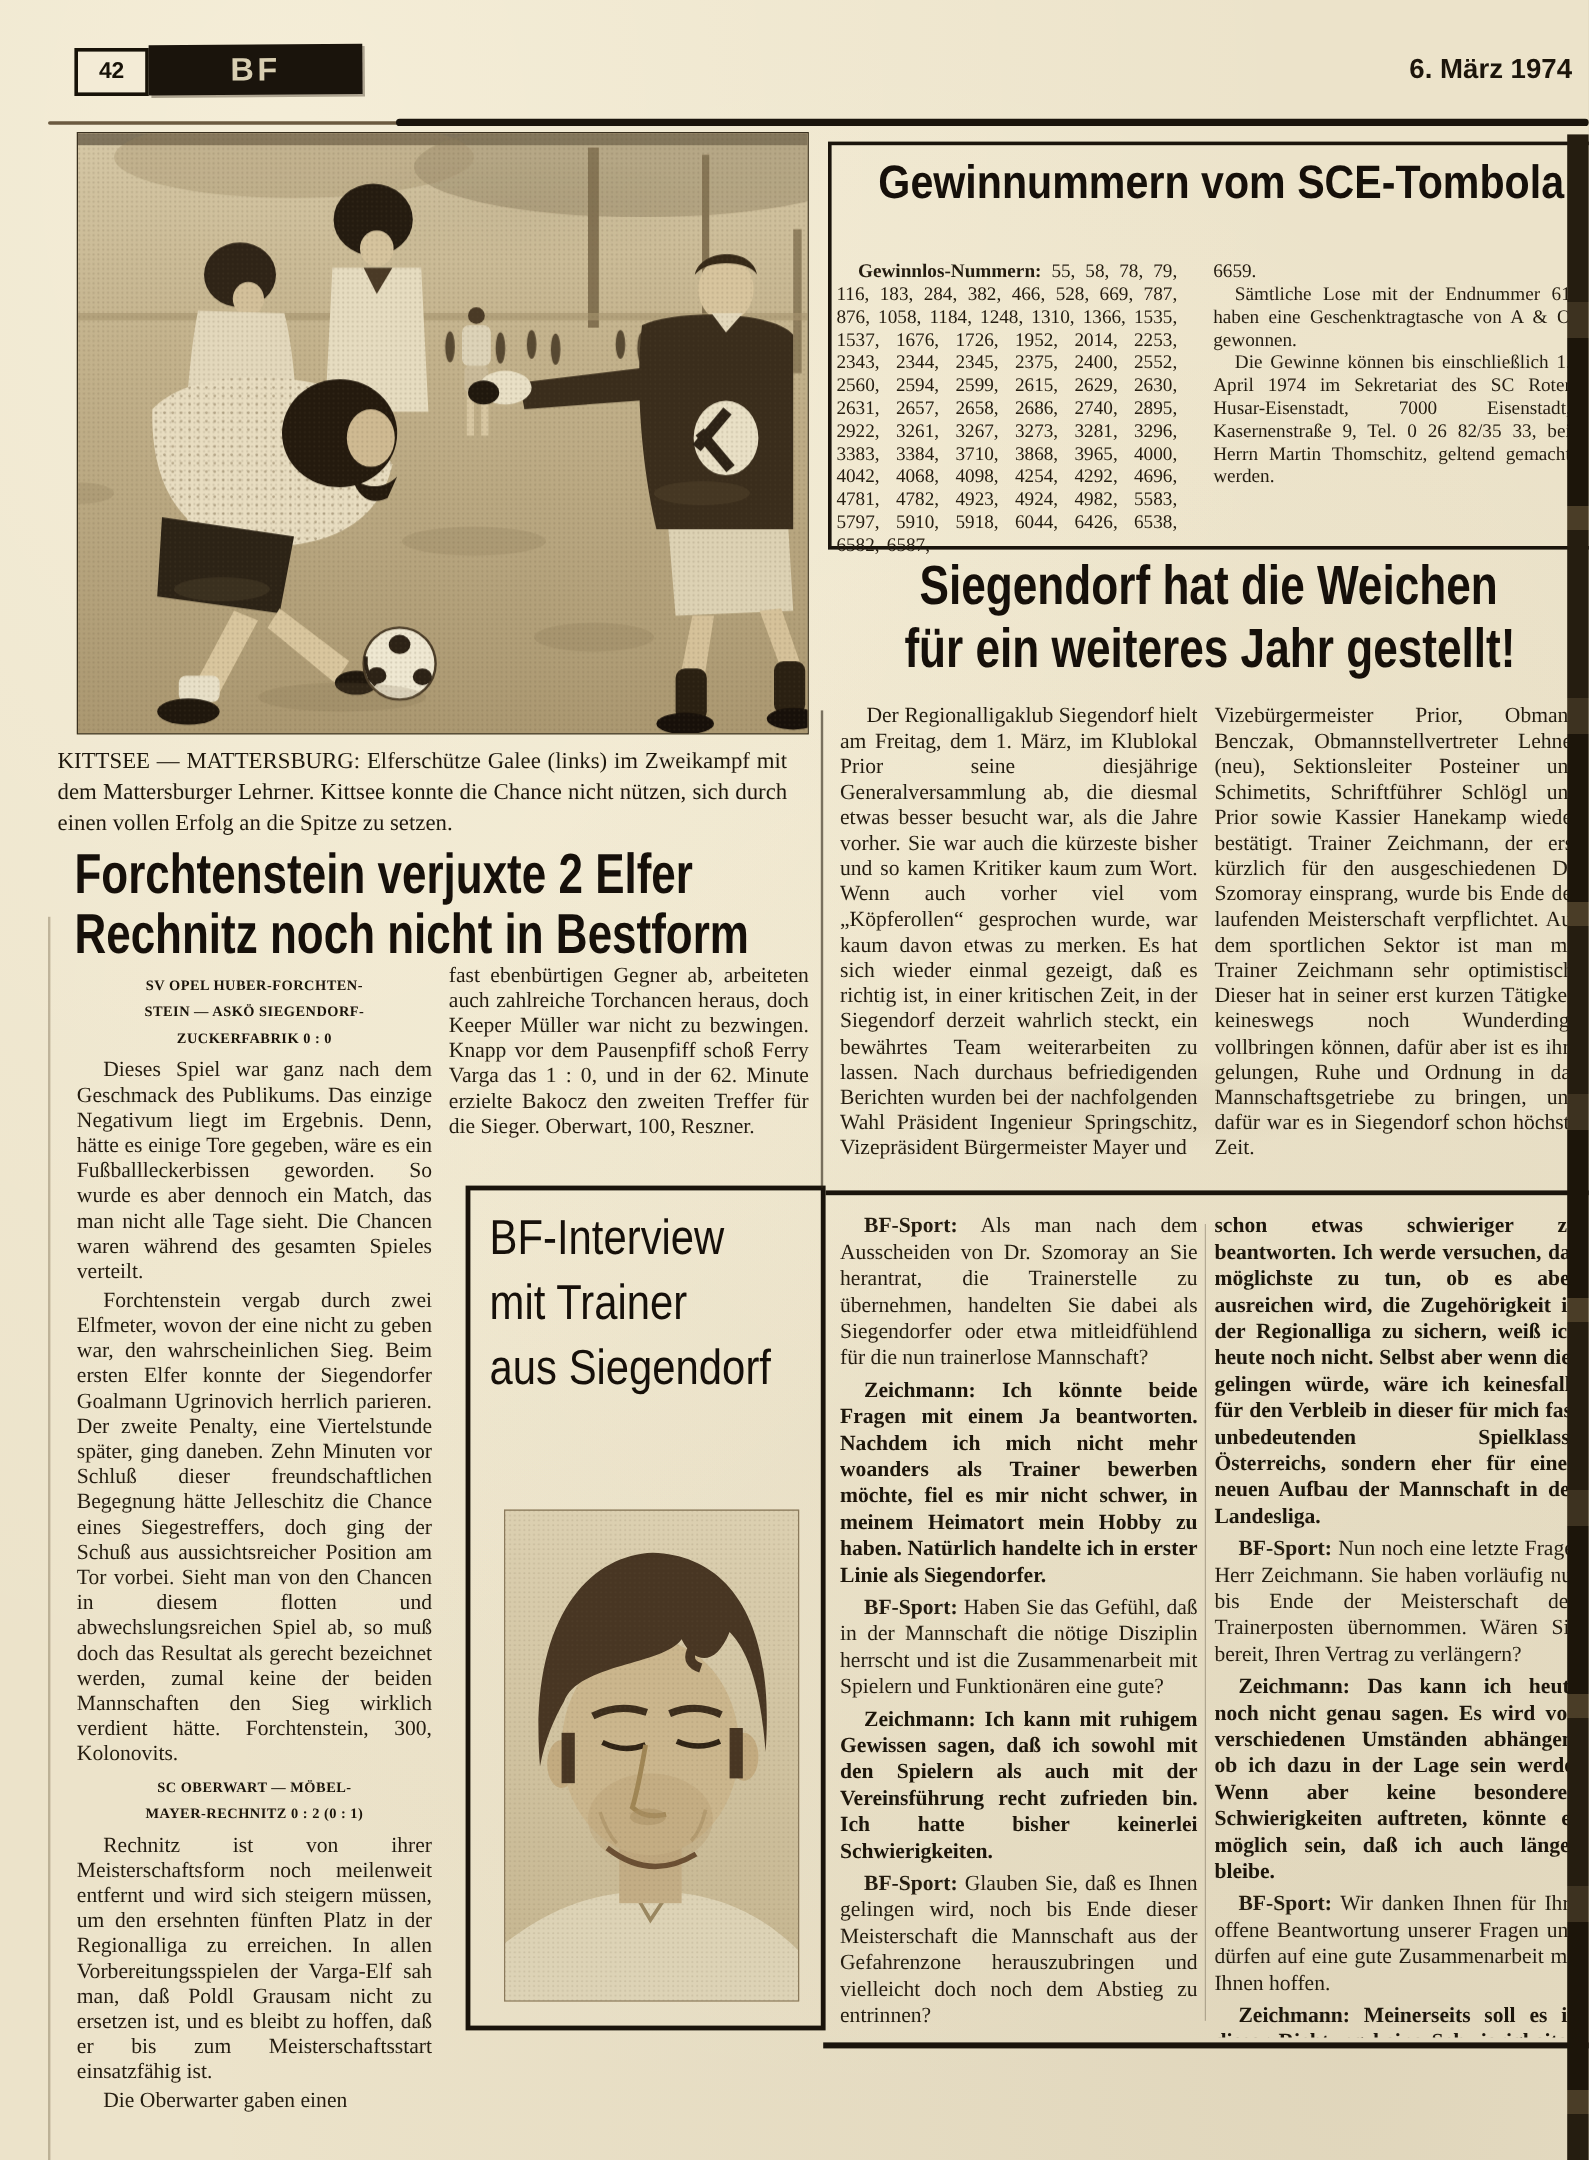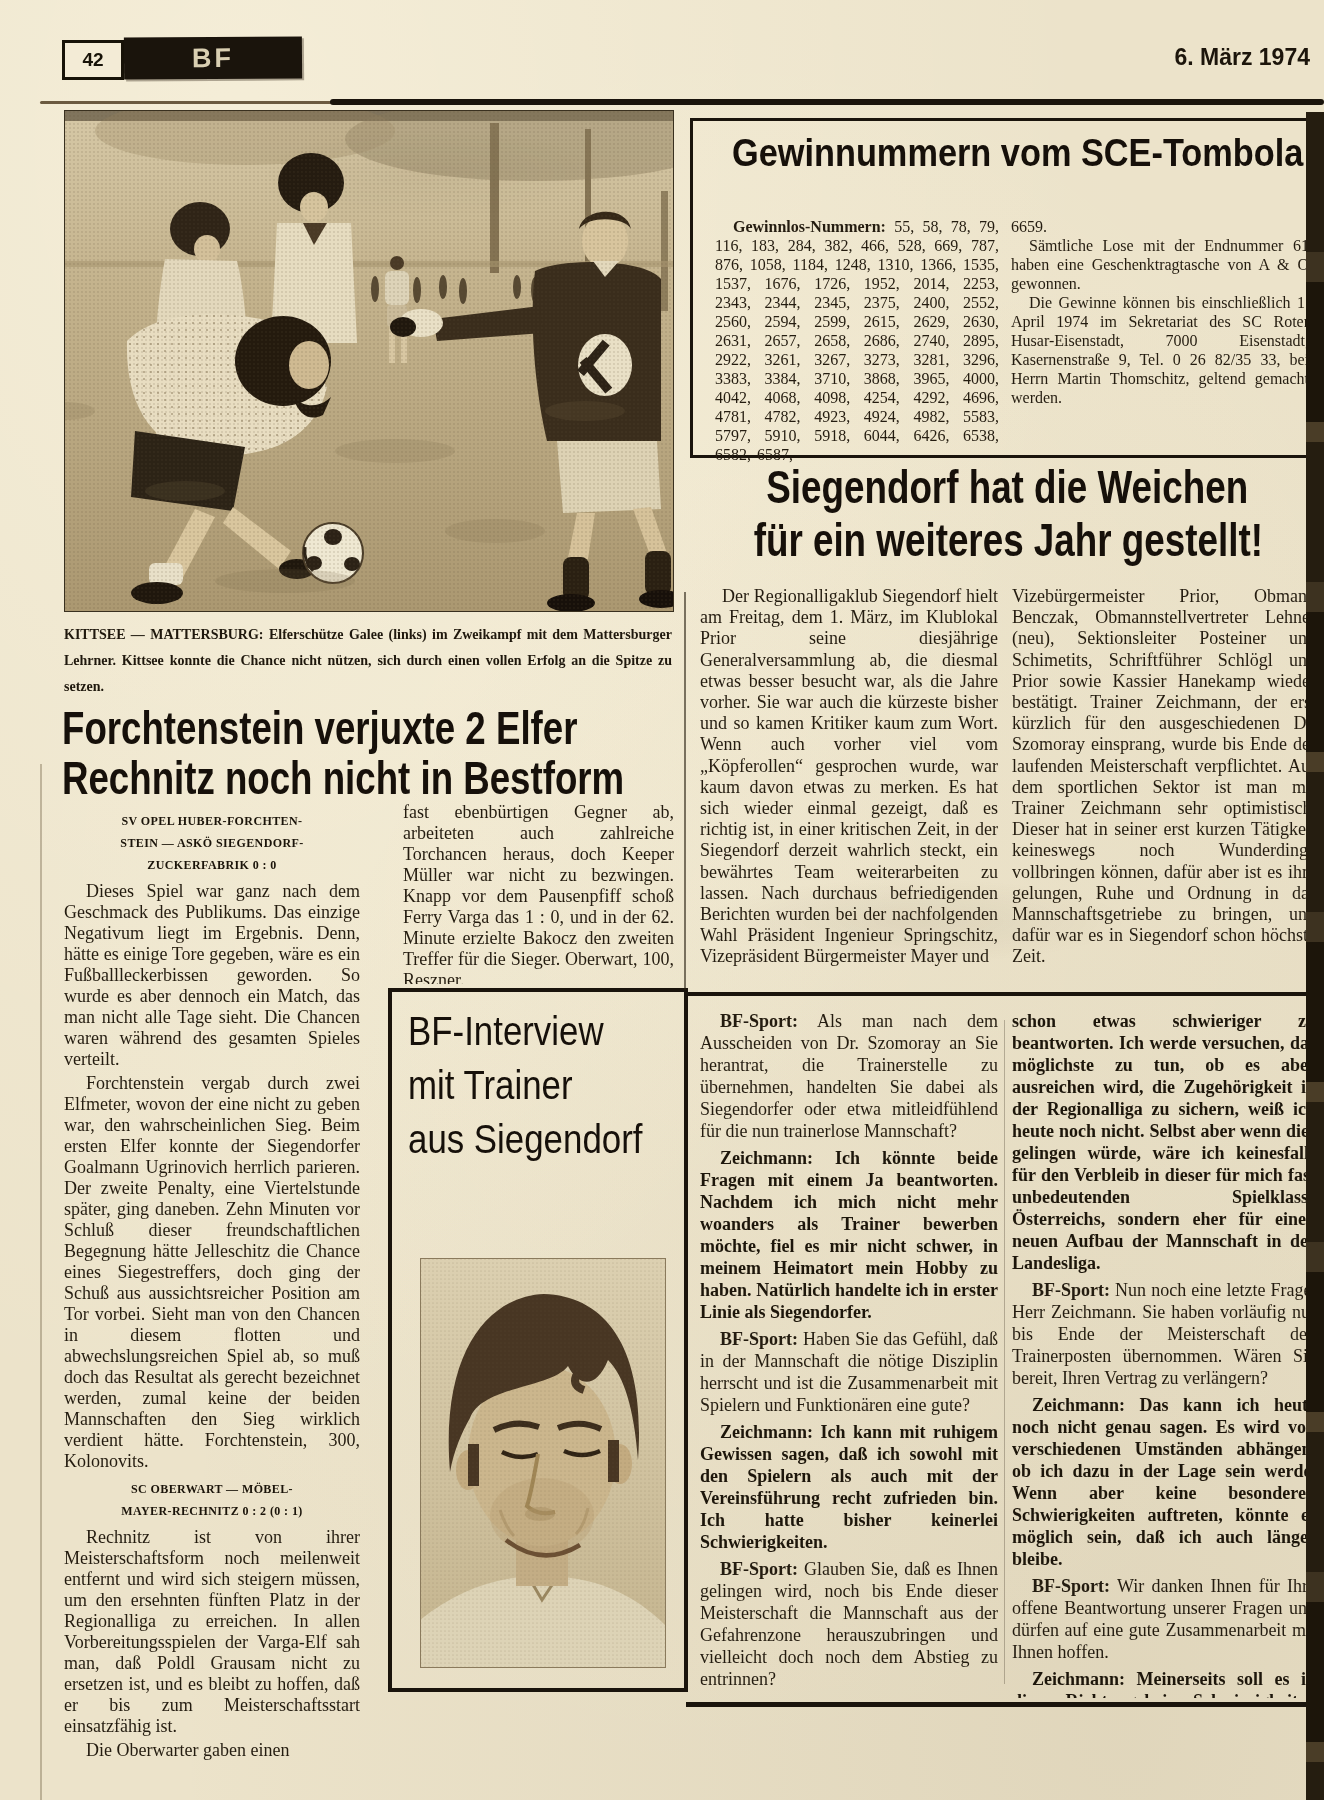--- a/index.html
+++ b/index.html
@@ -19,58 +19,58 @@
   .bfbadge{left:124px;top:37px;width:178px;height:42px;background:#1a140c;color:#d9cfb2;
     font-family:"Liberation Sans",sans-serif;font-weight:bold;font-size:27px;line-height:42px;text-align:center;letter-spacing:3px;
     transform:rotate(-.4deg);box-shadow:2px 2px 0 rgba(40,30,15,.35);}
   .dateline{left:1080px;top:44px;width:230px;text-align:right;
     font-family:"Liberation Sans",sans-serif;font-weight:bold;font-size:23px;color:#1c150b;}
   .rule-thin{left:40px;top:101px;width:300px;height:3px;background:#6b5a40;border-radius:2px;}
   .rule-main{left:330px;top:99px;width:994px;height:6px;background:#1a140c;border-radius:3px;}
 
   
   .photo{left:64px;top:110px;width:608px;height:500px;border:1px solid #39301f;background:#c9ba97;}
-  .caption{left:64px;top:622px;width:608px;font-size:14px;font-weight:bold;line-height:26px;text-align:justify;color:#1f180d;}
+  .caption{left:48px;top:622px;width:608px;font-size:19px;font-weight:normal;line-height:26px;text-align:justify;color:#1f180d;}
 
   
   .hl{white-space:nowrap;font-family:"Liberation Sans",sans-serif;font-weight:bold;color:#16100a;}
   .hl-in{display:inline-block;transform-origin:left center;}
   .hlF{left:62px;font-size:47px;}
   .hlF .hl-in{transform:scaleX(.78);}
   .hlF1{top:700px;} .hlF2{top:750px;}
   .hl-c{text-align:center;}
   .hl-c .hl-in{transform-origin:center center;}
   .hlS{left:690px;width:634px;font-size:46px;}
   .hlS .hl-in{transform:scaleX(.80);}
   .hlS1{top:460px;} .hlS2{top:513px;}
 
   
   .bodycol{font-size:18px;line-height:21px;text-align:justify;color:#241c10;overflow:hidden;}
   .bodycol p{margin:0 0 0 0;text-indent:22px;}
   .bodycol p+p{margin-top:3px;}
-  .bodycol p.noind{text-indent:0;margin-left:29px;}
+  .bodycol p.noind{text-indent:0;}
   .subhead{font-size:12px;font-weight:bold;text-align:center;line-height:22px;letter-spacing:.4px;text-indent:0 !important;color:#1b140a;}
   .subhead-block{margin:6px 0 5px 0;}
   .colA{left:64px;top:804px;width:296px;height:992px;}
   .colB{left:374px;top:802px;width:300px;height:182px;}
 
   
   .ibox{left:388px;top:988px;width:292px;height:696px;border:4px solid #1a140c;}
   .ihead{position:absolute;left:16px;top:12px;font-family:"Liberation Sans",sans-serif;font-weight:normal;
     font-size:41px;line-height:54px;color:#16100a;white-space:nowrap;}
   .ihead .hl-in{transform:scaleX(.85);}
   .portrait{position:absolute;left:28px;top:266px;width:246px;height:410px;background:#cfc1a0;}
 
   
   .tbox{left:690px;top:118px;width:634px;height:334px;border:3px solid #1a140c;}
   .ttitle{position:absolute;left:0;top:10px;width:100%;text-align:center;font-family:"Liberation Sans",sans-serif;
     font-weight:bold;font-size:39px;color:#16100a;white-space:nowrap;}
   .ttitle .hl-in{transform:scaleX(.88);transform-origin:center;}
   .tcol{position:absolute;top:96px;font-size:16px;line-height:19px;text-align:justify;}
-  .tcol1{left:22px;width:284px;word-spacing:2px;}
+  .tcol1{left:4px;width:284px;word-spacing:2px;}
   .tcol2{left:318px;width:298px;}
   .tcol p{margin:0;text-indent:18px;}
   .tcol p.noind{text-indent:0;}
 
   
   .scol{font-size:18px;line-height:21.2px;text-align:justify;overflow:hidden;}
   .scol1{left:700px;top:586px;width:298px;height:404px;}
   .scol2{left:1012px;top:586px;width:304px;height:410px;}
   .scol p{margin:0;text-indent:22px;}
   .scol p.noind{text-indent:0;}

